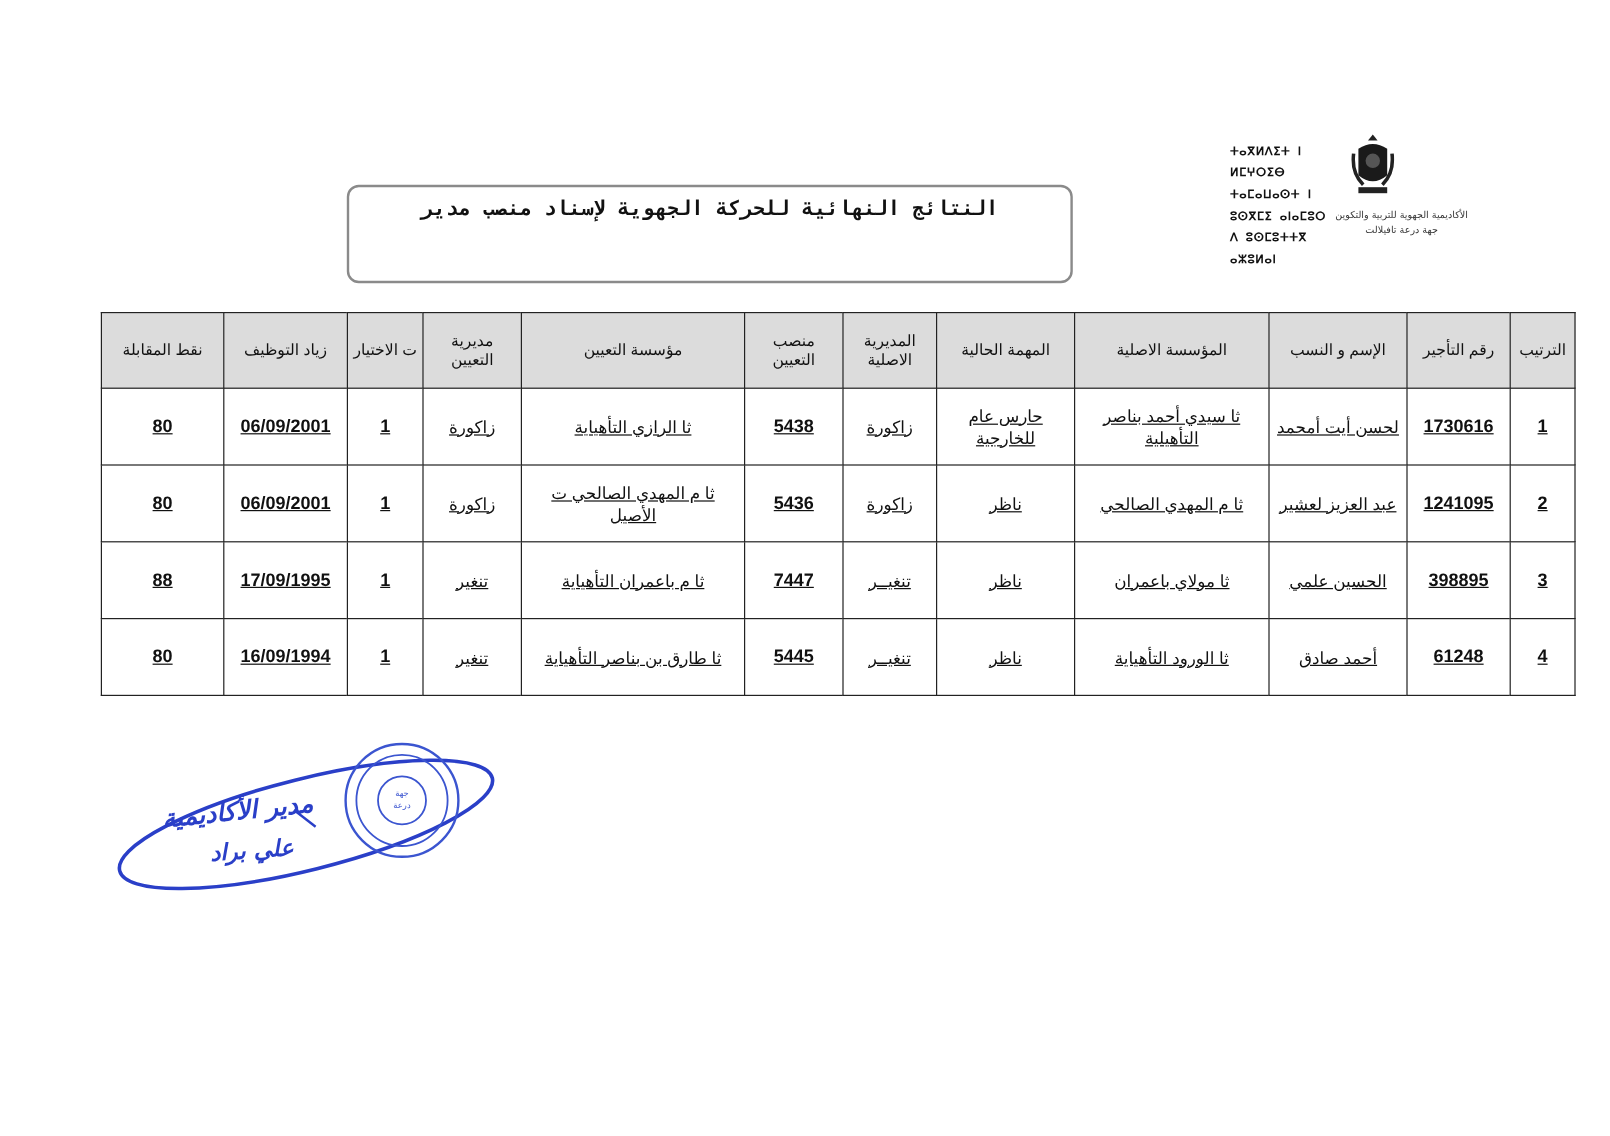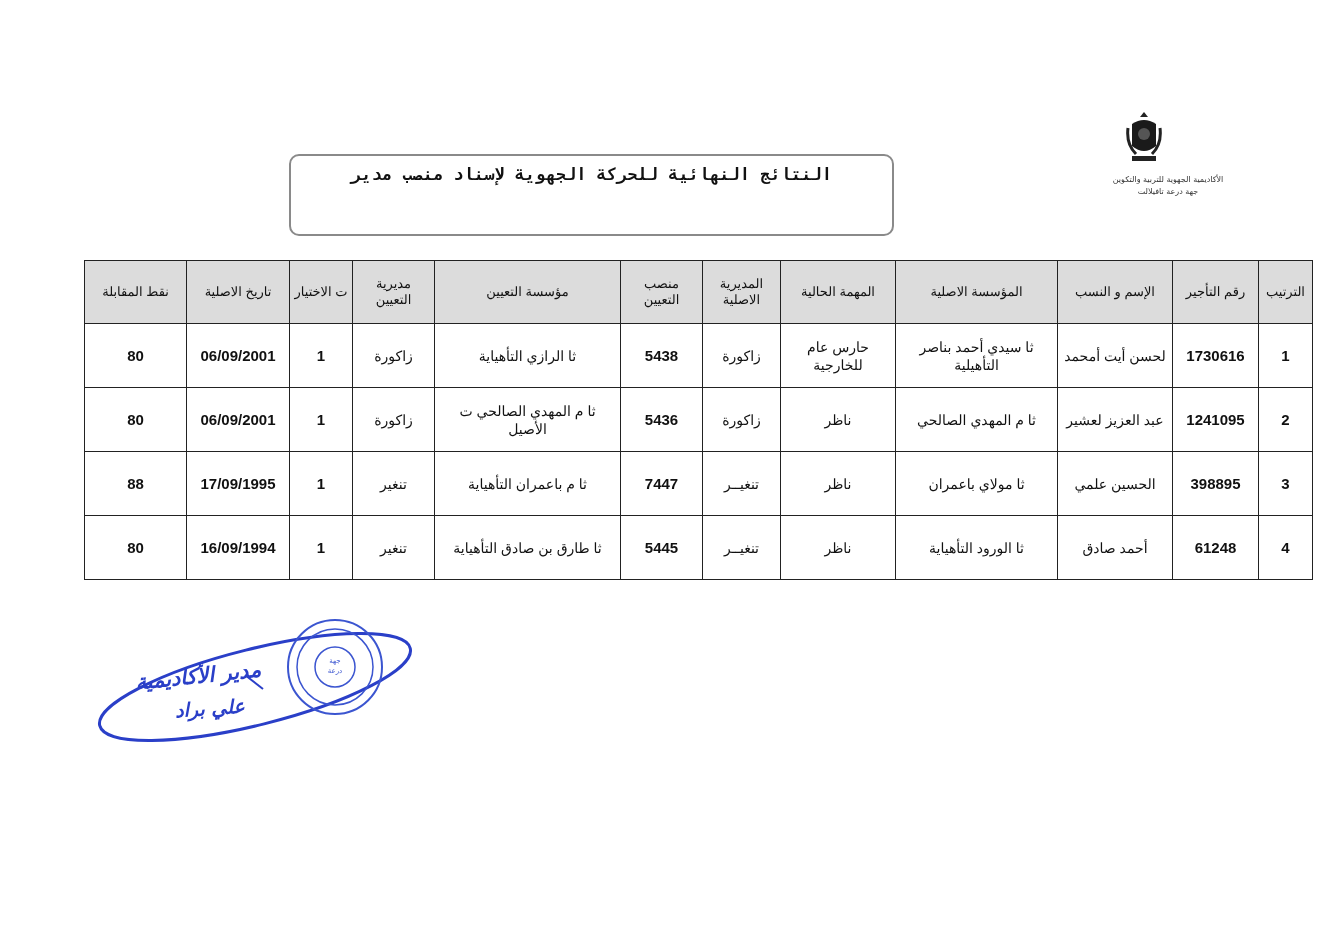--- a/index.html
+++ b/index.html
@@ -21,33 +21,38 @@
   }
   .title-line { position: absolute; left: 0; right: 0; text-align: center; direction: rtl;
     font-family: "Liberation Sans", sans-serif; font-weight: bold; font-size: 17px; }
   .t1 { top: 8px; font-family: Liberation Mono, monospace; } .t2 { top: 33px; }
   table.results {
     position: absolute; left: 84px; top: 260px; border-collapse: collapse; direction: rtl;
     font-family: "Liberation Sans", sans-serif;
   }
   table.results th, table.results td { border: 1.5px solid #222; text-align: center; vertical-align: middle; padding: 0 4px; }
   table.results th { background: #dcdcdc; font-weight: normal; font-size: 13px; height: 62px; line-height: 16px; }
-  table.results td { font-size: 14px; line-height: 18px; }
+  table.results td { font-size: 14px; line-height: 18px; text-decoration: underline; }
   table.results td.num { font-weight: bold; font-size: 15px; }
   table.results tr.row td { height: 63px; }
   .signature { position: absolute; left: 95px; top: 605px; width: 330px; height: 160px; }
   .sig-text { position: absolute; direction: rtl; color: #2a3fc8; font-weight: bold;
     font-family: "DejaVu Serif", serif; font-style: italic; }
   .sig-1 { left: 40px; top: 58px; font-size: 21px; transform: rotate(-6deg); }
   .sig-2 { left: 80px; top: 92px; font-size: 19px; transform: rotate(-4deg); }
 </style>
 </head>
 <body>
 
 <div class="letterhead">
+  <div class="lh-tif">
+    <div>ⵜⴰⴳⵍⴷⵉⵜ ⵏ ⵍⵎⵖⵔⵉⴱ</div>
+    <div>ⵜⴰⵎⴰⵡⴰⵙⵜ ⵏ ⵓⵙⴳⵎⵉ ⴰⵏⴰⵎⵓⵔ</div>
+    <div>ⴷ ⵓⵙⵎⵓⵜⵜⴳ ⴰⵣⵓⵍⴰⵏ</div>
+  </div>
   <svg class="lh-emblem" viewBox="0 0 36 60">
     <path d="M18 2 l4 5 h-8 z" fill="#222"></path>
     <path d="M6 14 q12 -8 24 0 v22 q-12 10 -24 0 z" fill="#1a1a1a"></path>
     <circle cx="18" cy="24" r="6" fill="#555"></circle>
     <path d="M2 18 q-2 16 8 26 M34 18 q2 16 -8 26" stroke="#222" stroke-width="3" fill="none"></path>
     <rect x="6" y="46" width="24" height="5" fill="#222"></rect>
   </svg>
   <div class="lh-sub">
     <div>الأكاديمية الجهوية للتربية والتكوين</div>
     <div>جهة درعة تافيلالت</div>
@@ -78,21 +83,21 @@
       <th>الترتيب</th>
       <th>رقم التأجير</th>
       <th>الإسم و النسب</th>
       <th>المؤسسة الاصلية</th>
       <th>المهمة الحالية</th>
       <th>المديرية الاصلية</th>
       <th>منصب التعيين</th>
       <th>مؤسسة التعيين</th>
       <th>مديرية التعيين</th>
       <th>ت الاختيار</th>
-      <th>تاريخ الاصلية</th>
+      <th>زياد التوظيف</th>
       <th>نقط المقابلة</th>
     </tr>
   </thead>
   <tbody>
     <tr class="row">
       <td class="num">1</td>
       <td class="num">1730616</td>
       <td>لحسن أيت أمحمد</td>
       <td>ثا سيدي أحمد بناصر التأهيلية</td>
       <td>حارس عام للخارجية</td>
@@ -133,21 +138,21 @@
       <td class="num">88</td>
     </tr>
     <tr class="row">
       <td class="num">4</td>
       <td class="num">61248</td>
       <td>أحمد صادق</td>
       <td>ثا الورود التأهياية</td>
       <td>ناظر</td>
       <td>تنغيــر</td>
       <td class="num">5445</td>
-      <td>ثا طارق بن صادق  التأهياية</td>
+      <td>ثا طارق بن بناصر  التأهياية</td>
       <td>تنغير</td>
       <td class="num">1</td>
       <td class="num">16/09/1994</td>
       <td class="num">80</td>
     </tr>
   </tbody>
 </table>
 
 <div class="signature">
   <svg width="330" height="160" viewBox="0 0 330 160" style="position:absolute;left:0;top:0;">

